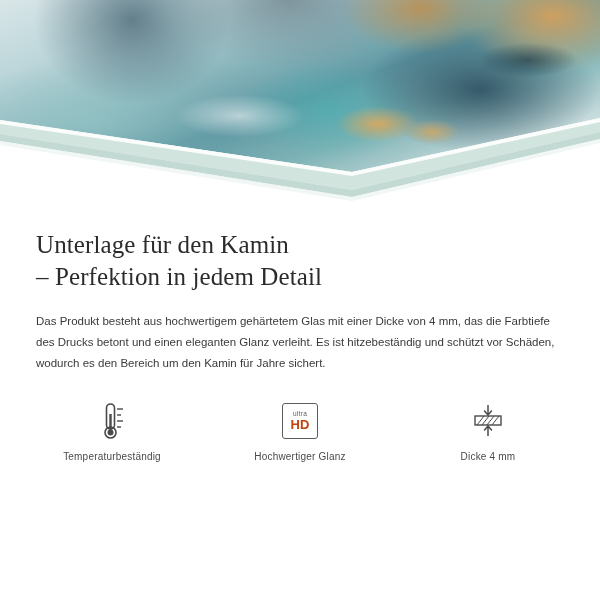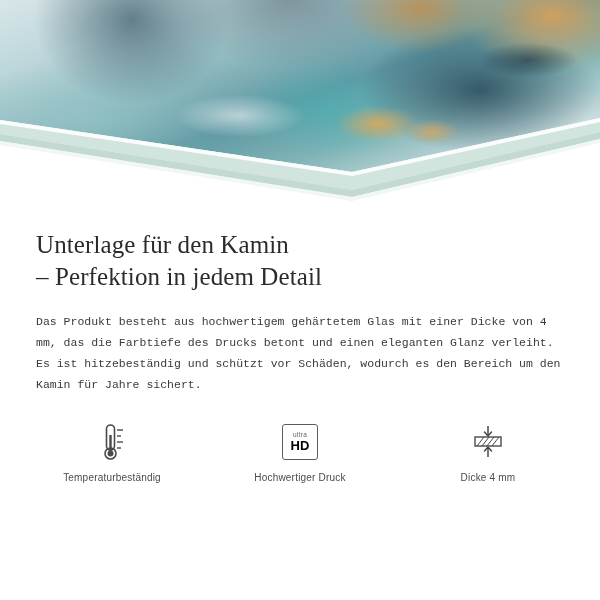--- a/index.html
+++ b/index.html
@@ -82,21 +82,21 @@
     font-family: "Liberation Serif", serif;
     font-weight: 400;
     font-size: 25px;
     line-height: 32px;
     color: #2b2b2b;
     margin: 0;
     letter-spacing: 0.1px;
     white-space: pre-line;
   }
   p.body-copy {
-    font-family: Liberation Mono, monospace;
+    font-family: Liberation Sans, sans-serif;
     font-size: 11.5px;
     line-height: 21px;
     color: #3a3a3a;
     margin: 18px 0 0 0;
     max-width: 530px;
   }
 
   
   .features {
     margin: 26px 0 0 0;
@@ -137,21 +137,21 @@
     line-height: 1;
   }
   .hd-ultra {
     font-size: 6.5px;
     color: #5c5c5c;
     letter-spacing: 0.3px;
   }
   .hd-hd {
     font-size: 13px;
     font-weight: bold;
-    color: #000000;
+    color: #c2410c;
     margin-top: 1px;
   }
 </style>
 </head>
 <body>
 
 <div class="page">
 
   <div class="hero">
     <div class="hero-art"></div>
@@ -197,21 +197,21 @@
       <div class="feature-label">Temperaturbeständig</div>
     </div>
 
     <div class="feature">
       <div class="feature-icon">
         <div class="hd-box">
           <span class="hd-ultra">ultra</span>
           <span class="hd-hd">HD</span>
         </div>
       </div>
-      <div class="feature-label">Hochwertiger Druck</div>
+      <div class="feature-label">Hochwertiger Glanz</div>
     </div>
 
 
 
 
     <div class="feature">
       <div class="feature-icon">
         <svg width="40" height="42" viewBox="0 0 40 42">
           <line x1="20" y1="5" x2="20" y2="14" stroke="#4a4a4a" stroke-width="1.5"></line>
           <path d="M16.5 11 L20 15 L23.5 11" fill="none" stroke="#4a4a4a" stroke-width="1.5" stroke-linecap="round" stroke-linejoin="round"></path>

